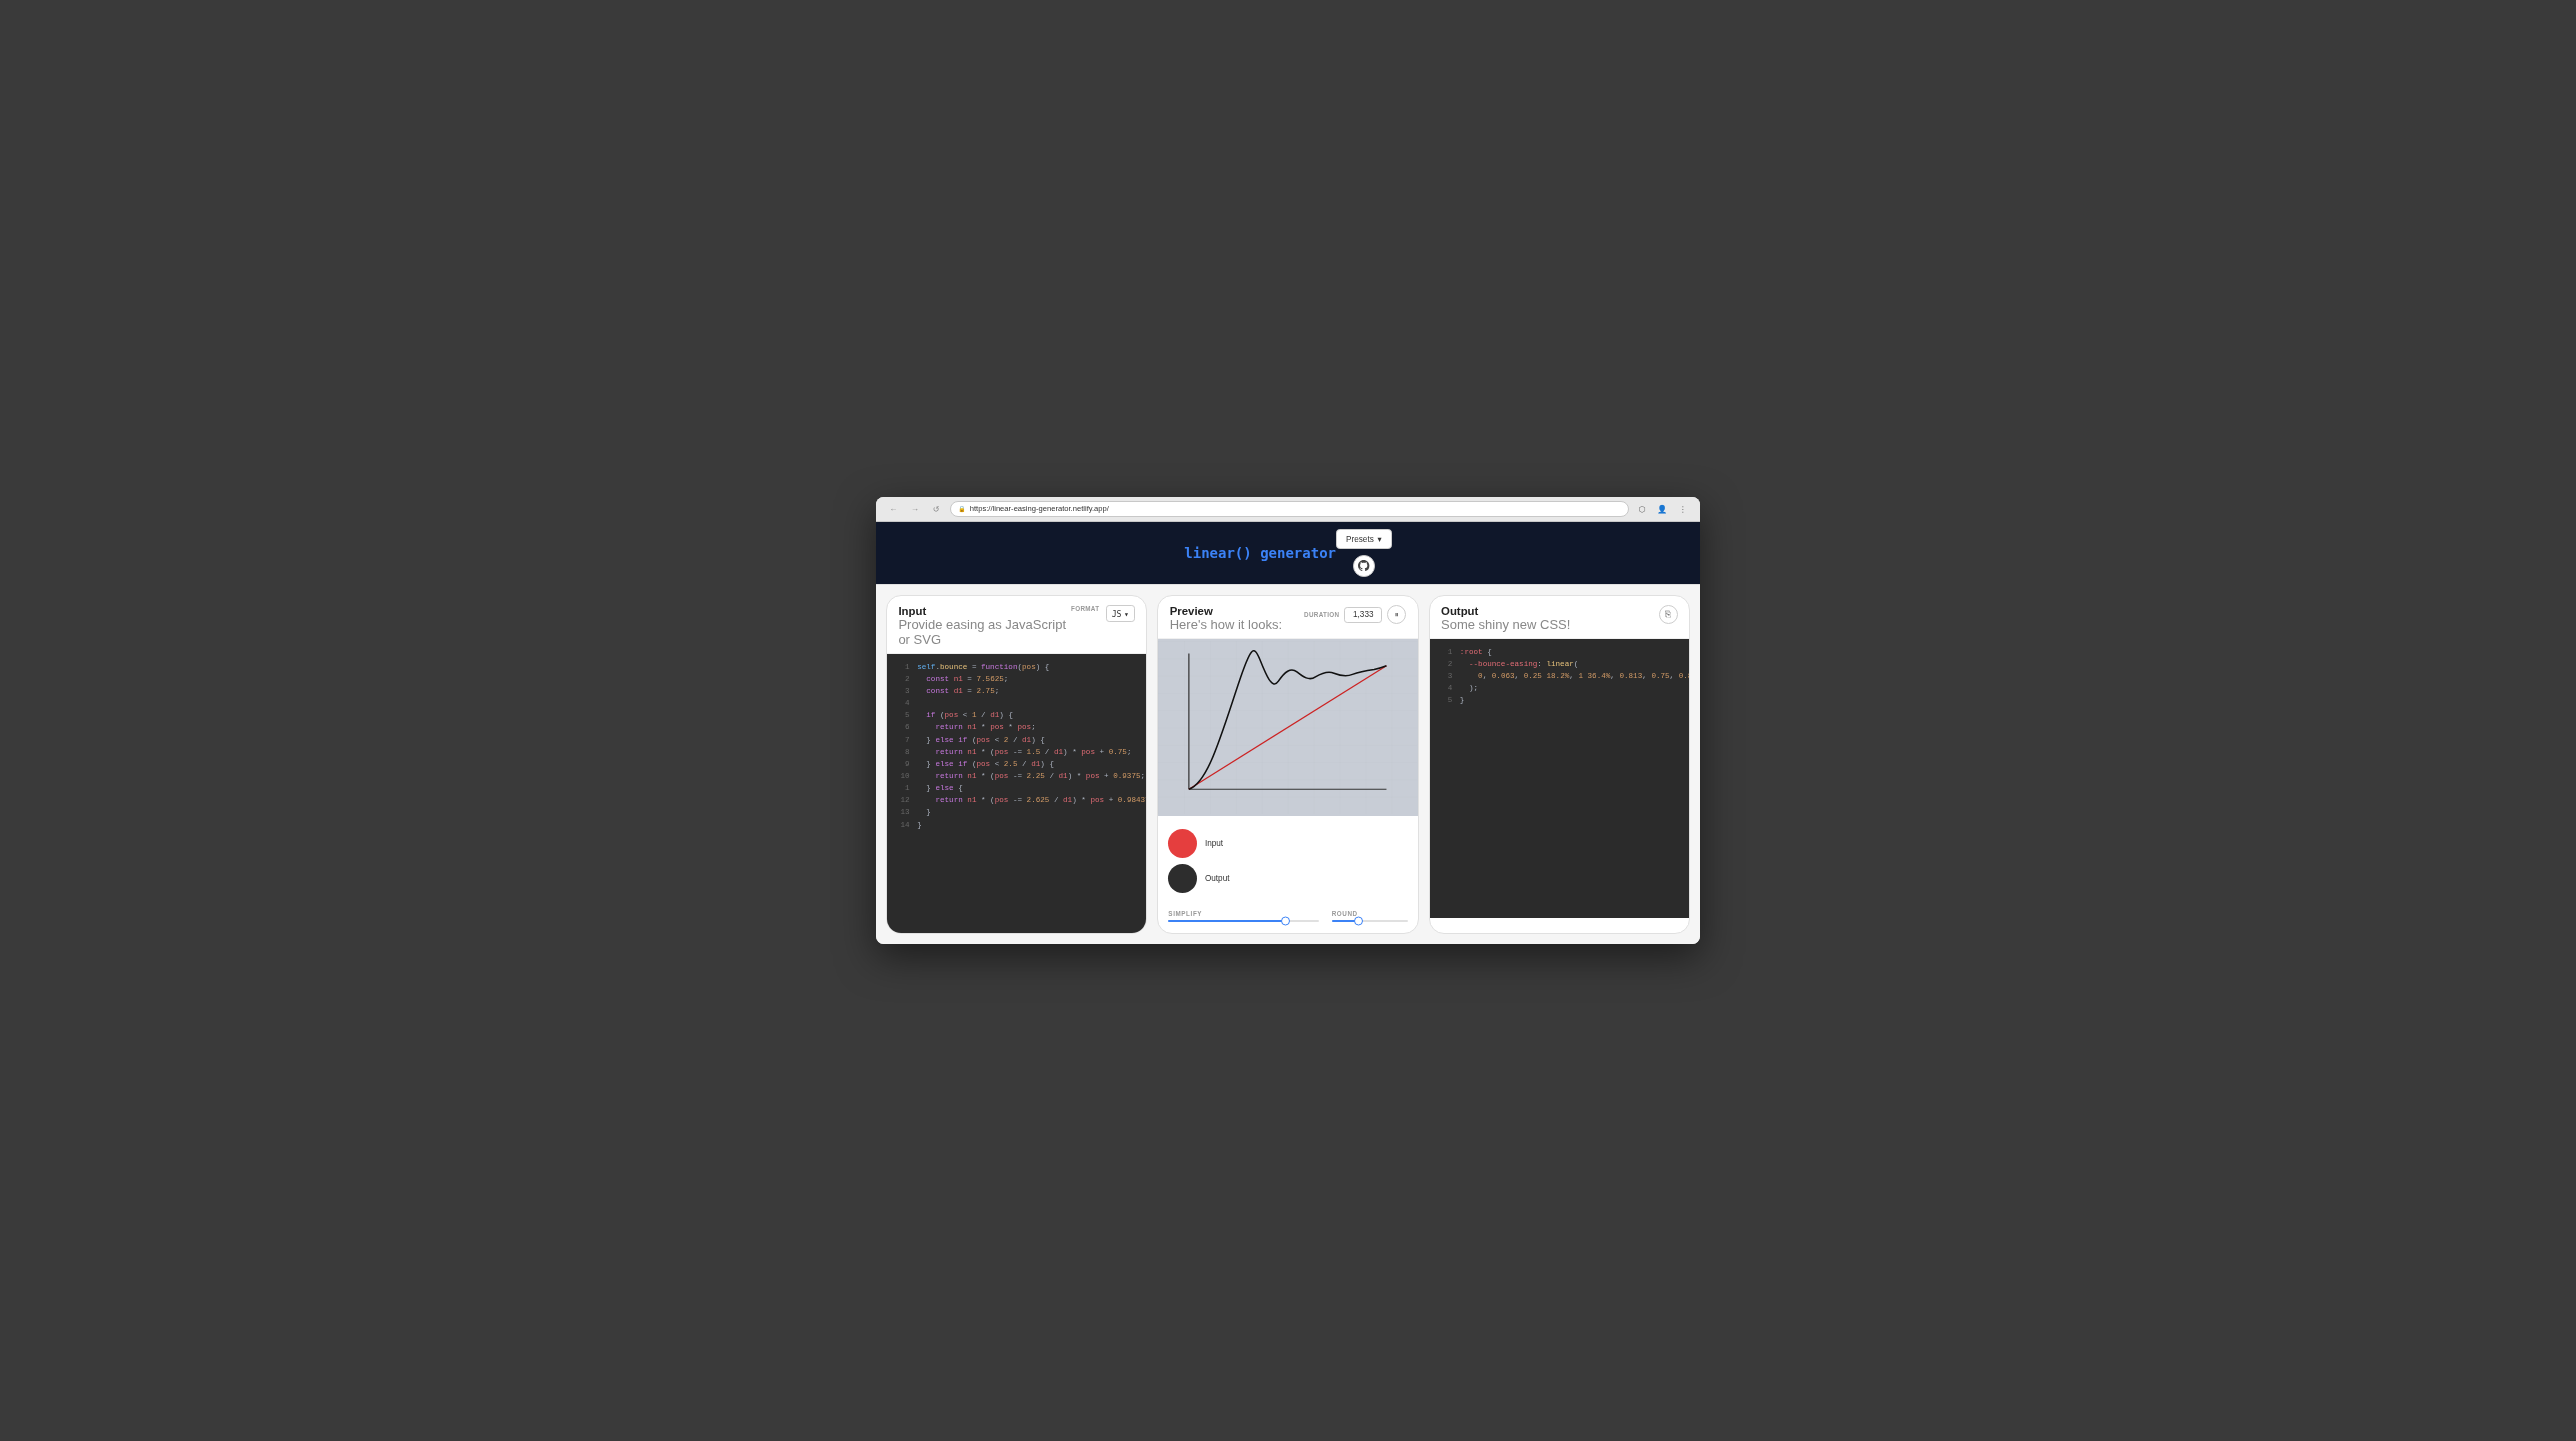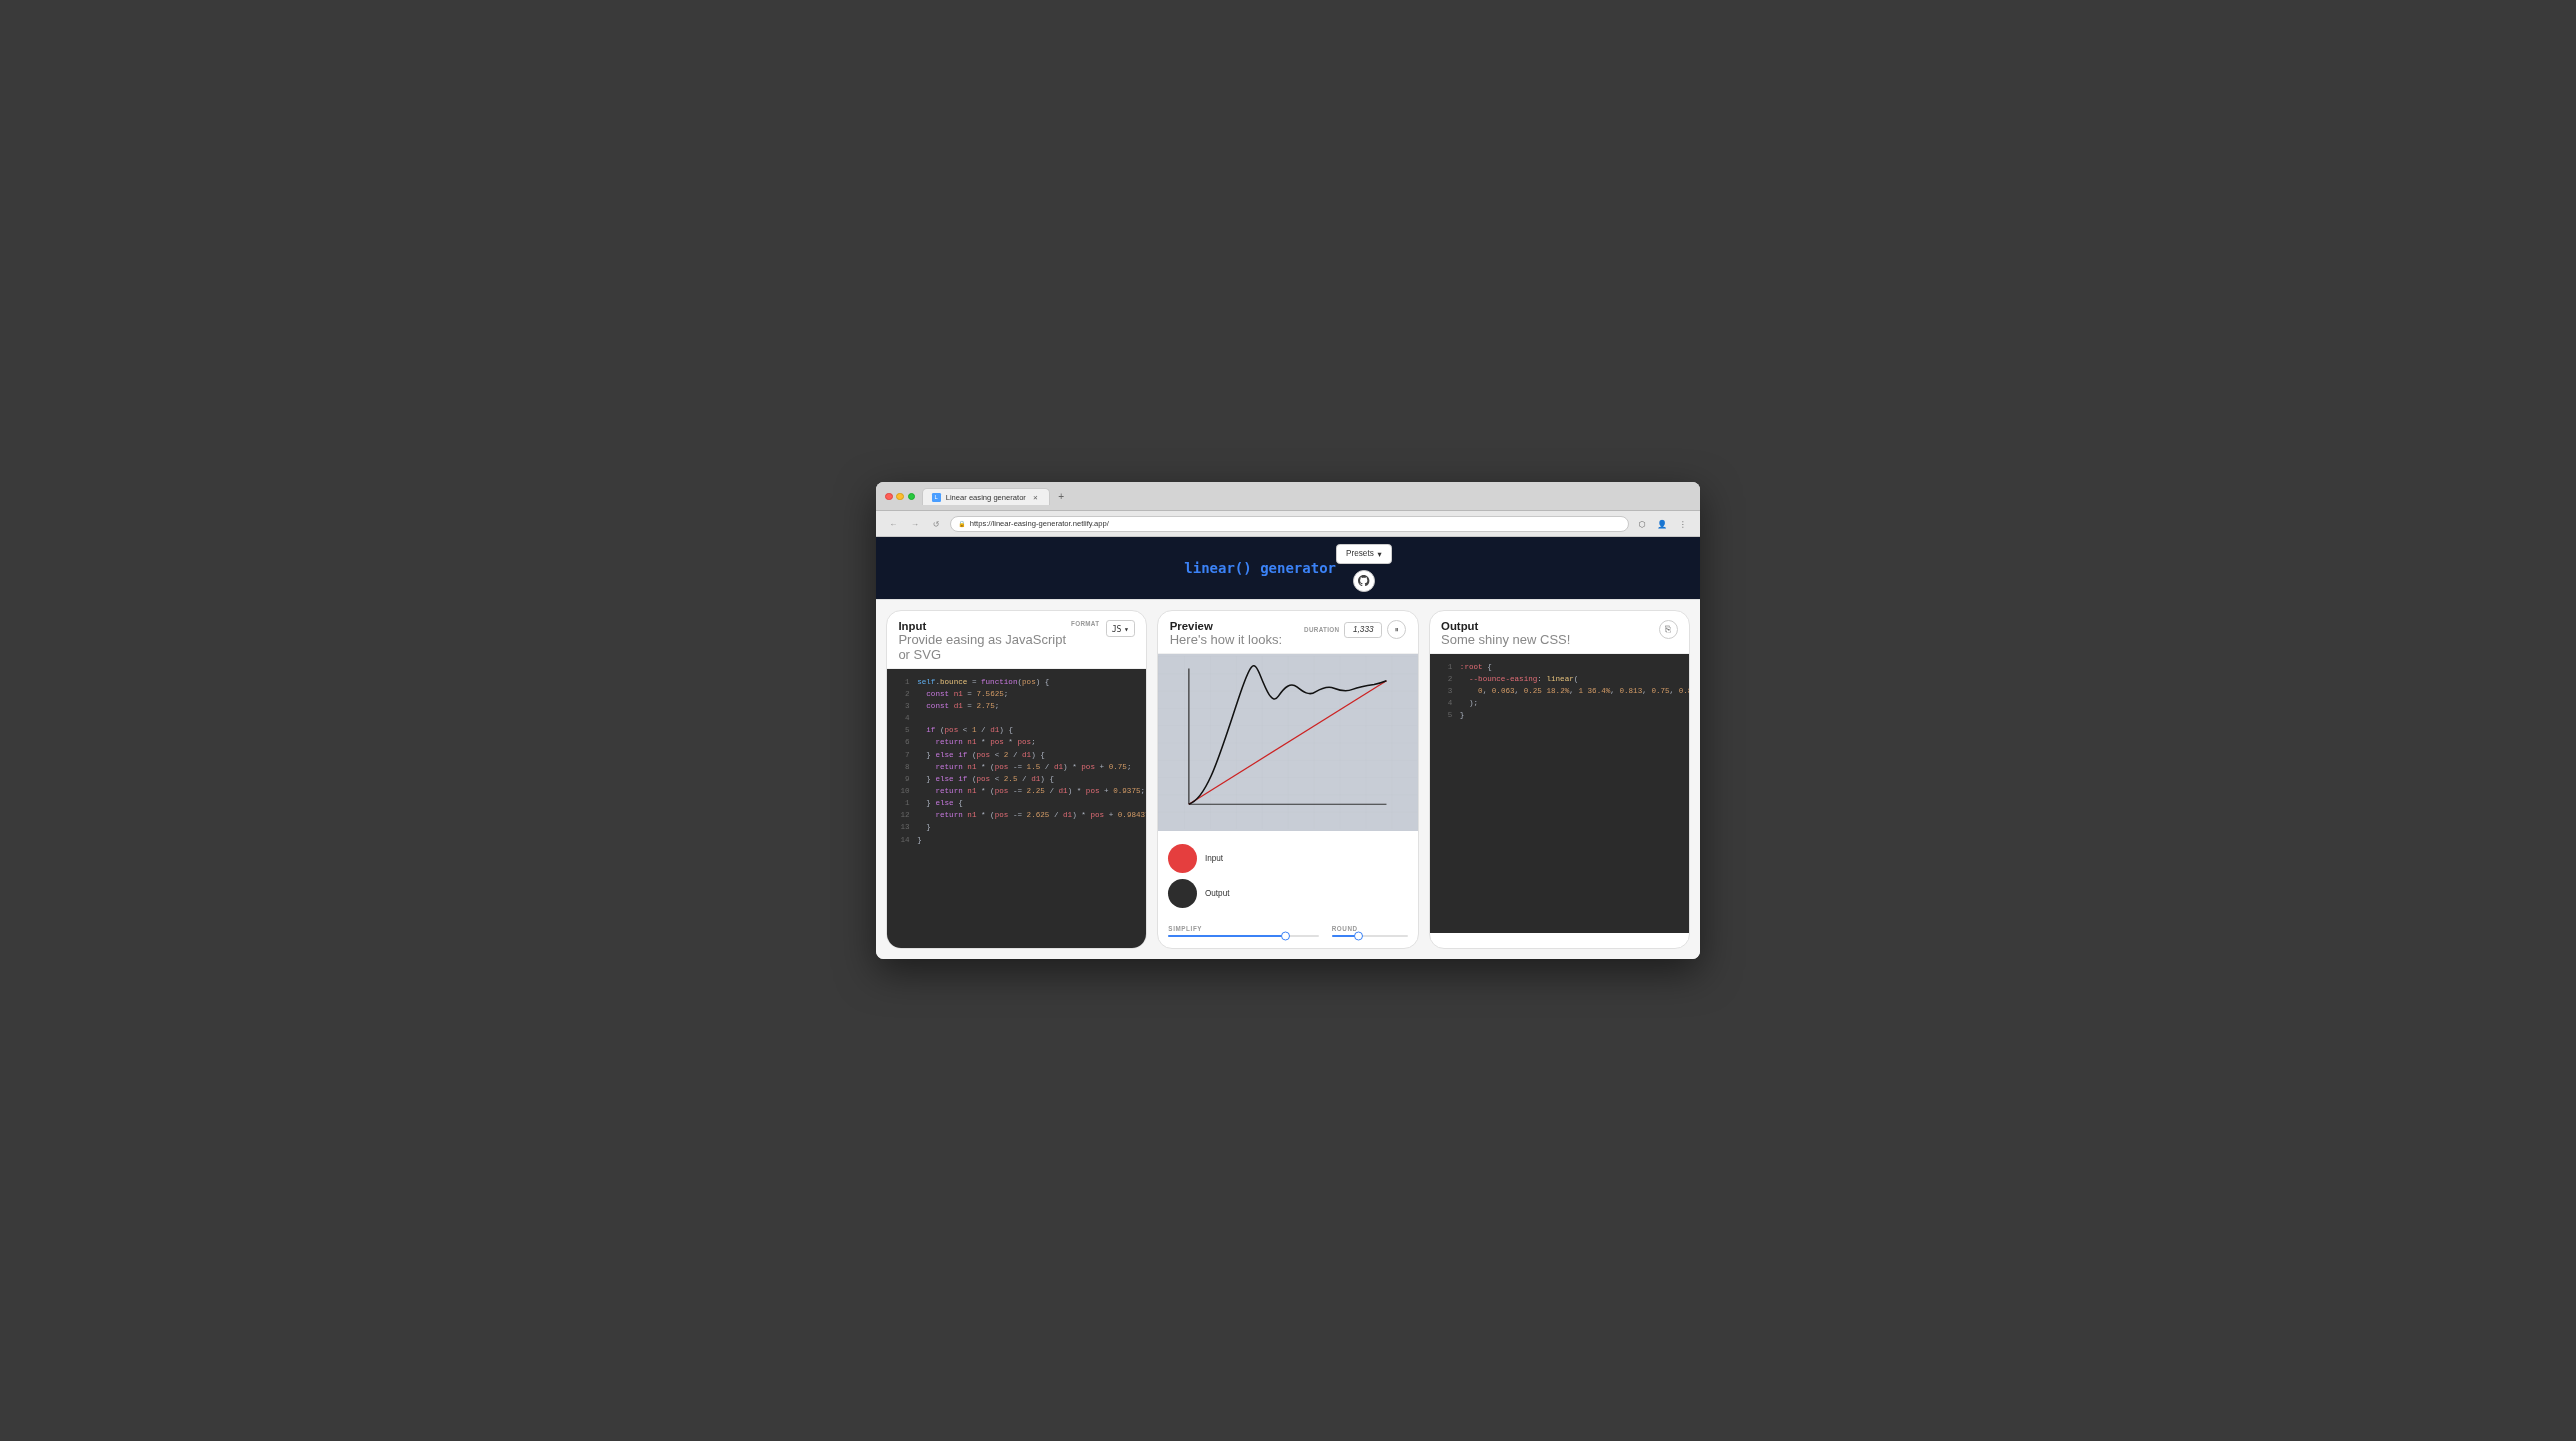--- a/index.html
+++ b/index.html
@@ -337,21 +337,20 @@
     }
 
     .duration-input {
       width: 38px;
       border: 0.6px solid #ccc;
       border-radius: 3.2px;
       padding: 2.5px 3.8px;
       font-size: 8.2px;
       text-align: center;
       color: #333;
-      font-style: italic;
     }
 
     .play-btn {
       width: 19px;
       height: 19px;
       border: 0.6px solid #ccc;
       border-radius: 50%;
       display: flex;
       align-items: center;
       justify-content: center;
@@ -474,35 +473,20 @@
 
     .round-group {
       width: 76px;
     }
   </style>
 </head>
 <body>
 
 <div class="browser">
 
-  <div class="browser-titlebar">
-    <div class="traffic-lights">
-      <div class="traffic-light tl-red"></div>
-      <div class="traffic-light tl-yellow"></div>
-      <div class="traffic-light tl-green"></div>
-    </div>
-    <div class="tab-bar">
-      <div class="tab">
-        <div class="tab-favicon">L</div>
-        <span>Linear easing generator</span>
-        <div class="tab-close">✕</div>
-      </div>
-      <div class="new-tab-btn">+</div>
-    </div>
-  </div>
 
   <div class="browser-toolbar">
     <div class="nav-btn">←</div>
     <div class="nav-btn">→</div>
     <div class="nav-btn">↺</div>
     <div class="address-bar">
       <span class="address-lock">🔒</span>
       <span>https://linear-easing-generator.netlify.app/</span>
     </div>
     <div class="toolbar-icons">

